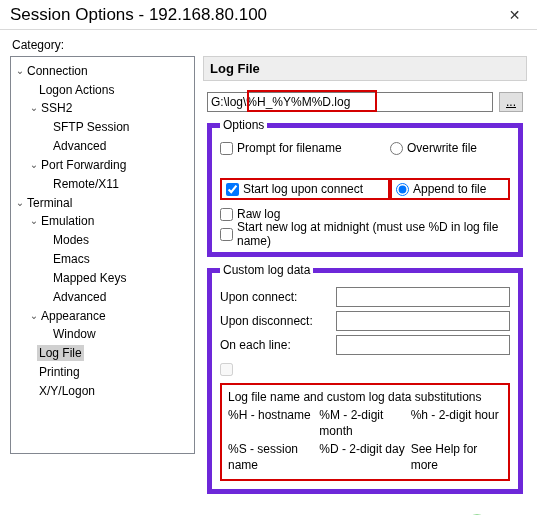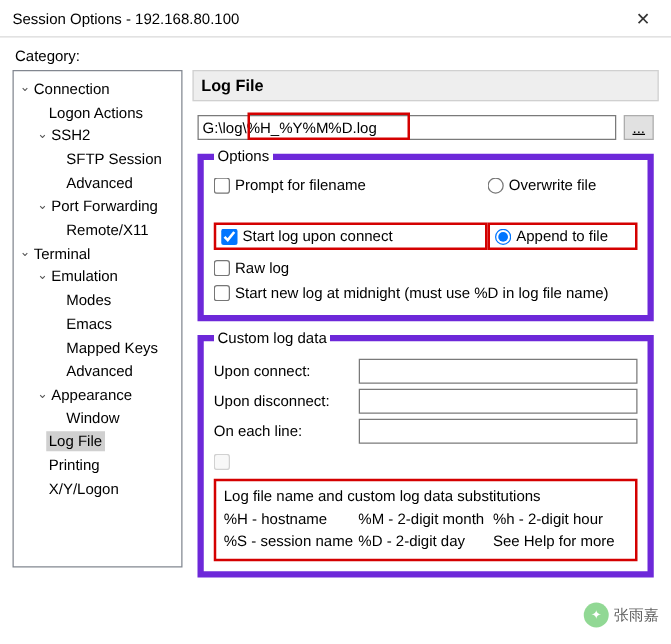--- a/index.html
+++ b/index.html
@@ -13,31 +13,31 @@
   }
   .titlebar {
     display: flex;
     align-items: center;
     justify-content: space-between;
     height: 30px;
     padding: 0 0 0 10px;
     border-bottom: 1px solid #d9d9d9;
     background: #fff;
   }
-  .titlebar .title { font-size: 12px; }
+  .titlebar .title { font-size: 17px; }
   .close-btn {
     width: 45px; height: 30px;
     display: flex; align-items: center; justify-content: center;
     font-size: 14px; color: #333;
   }
   .body { padding: 8px 10px 10px 10px; }
   .cat-label { margin: 0 0 4px 2px; }
   .columns { display: flex; gap: 8px; }
   .tree-wrap {
-    width: 136px;
+    width: 185px;
     height: 398px;
     border: 1px solid #828790;
     padding: 4px 2px;
     overflow: auto;
     background: #fff;
     font-size: 12px;
   }
   .node { white-space: nowrap; line-height: 16px; padding: 1px 0; }
   .exp {
     display: inline-block;

